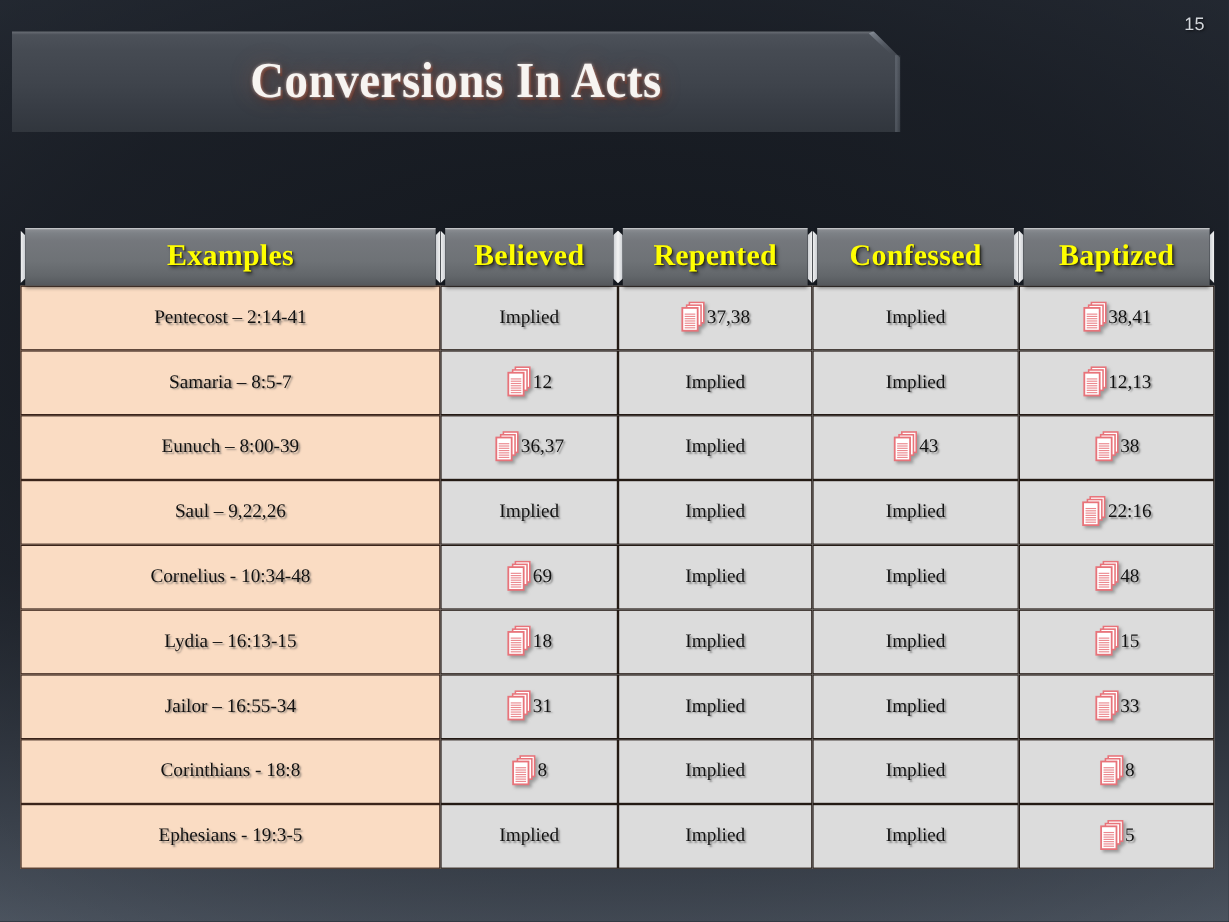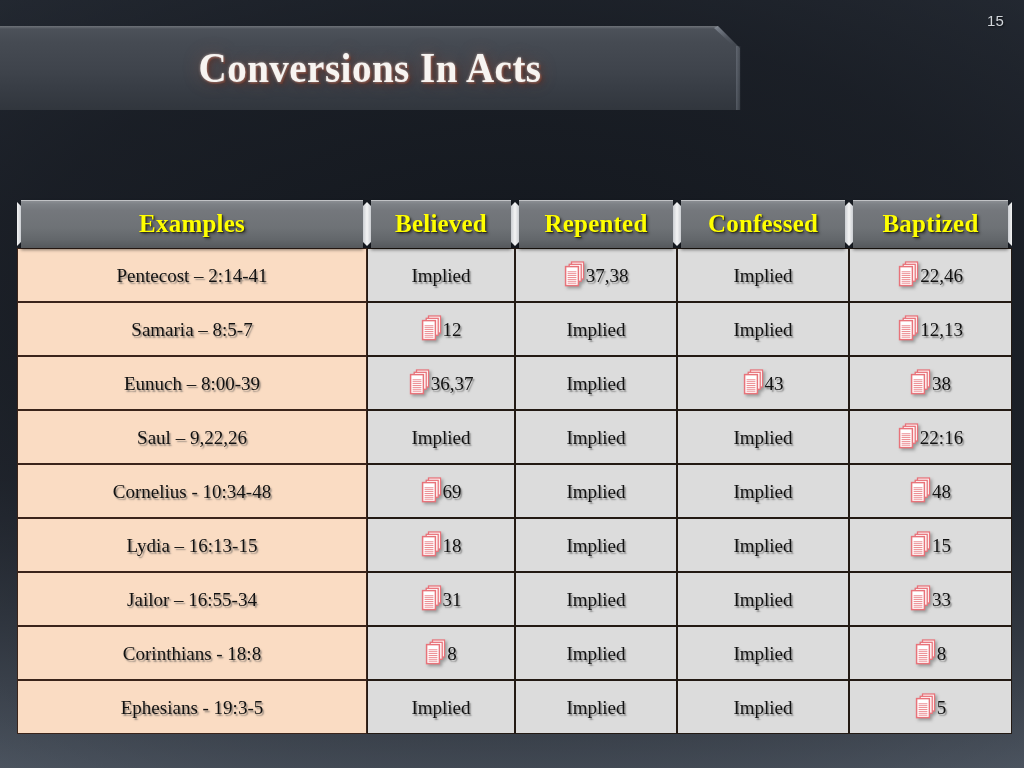--- a/index.html
+++ b/index.html
@@ -29,21 +29,21 @@
     font-family: "Liberation Sans", sans-serif;
     font-size: 15px;
     color: #d2d6db;
     letter-spacing: .2px;
     text-shadow: 1px 1px 2px rgba(0,0,0,.6);
   }
 
   
   #title-banner {
     position: absolute;
-    left: 0; top: 26px;
+    left: 10px; top: 26px;
     width: 762px; height: 61px;
   }
   #title-banner .face {
     position: absolute;
     left: 0; top: 0;
     width: 740px; height: 84px;
     background: linear-gradient(180deg, #4e535b 0%, #464b53 18%, #3f444c 52%, #373c44 78%, #31363d 100%);
     clip-path: polygon(0 0, 718px 0, 740px 22px, 740px 84px, 0 84px);
     box-shadow: 0 2px 6px rgba(0,0,0,.45);
   }
@@ -79,21 +79,21 @@
       2px 2px 0px rgba(120,60,45,.55),
       3px 3px 6px rgba(90,40,30,.65),
       0 0 18px rgba(150,80,60,.45);
     white-space: nowrap;
     user-select: none;
   }
 
   
   #conversions-table {
     position: absolute;
-    left: 17px; top: 198px;
+    left: 17px; top: 188px;
     width: 795px;
   }
   .tbl {
     width: 100%;
     border-collapse: separate;
     border-spacing: 0;
     table-layout: fixed;
   }
 
   
@@ -136,21 +136,21 @@
     letter-spacing: .2px;
   }
 
   
   .tbl td {
     height: 54px;
     padding: 0 6px;
     border: 1px solid #231a14;
     text-align: center;
     vertical-align: middle;
-    font-size: 19px;
+    font-size: 16px;
     color: #111;
     background: #dcdcdc;
     text-shadow: 1.5px 1.5px 1.5px rgba(70,70,70,.55);
     white-space: nowrap;
     overflow: hidden;
   }
   .tbl td.example-cell {
     background: #fadcc3;
     border-color: #3a241a;
   }
@@ -280,21 +280,21 @@
                   <rect x="1.6" y="5.6" width="12.8" height="19" fill="#ffffff" stroke="#e8737a" stroke-width="1.5"></rect>
                   <rect x="3.6" y="10.3" width="8.8" height="0.95" fill="#e8737a" opacity="0.85"></rect>
                   <rect x="3.6" y="12.200000000000001" width="8.8" height="0.95" fill="#e8737a" opacity="0.85"></rect>
                   <rect x="3.6" y="14.100000000000001" width="8.8" height="0.95" fill="#e8737a" opacity="0.85"></rect>
                   <rect x="3.6" y="16" width="8.8" height="0.95" fill="#e8737a" opacity="0.85"></rect>
                   <rect x="3.6" y="17.9" width="8.8" height="0.95" fill="#e8737a" opacity="0.85"></rect>
                   <rect x="3.6" y="19.8" width="8.8" height="0.95" fill="#e8737a" opacity="0.85"></rect>
                   <rect x="3.6" y="21.7" width="8.8" height="0.95" fill="#e8737a" opacity="0.85"></rect>
                 </svg>
               </span>
-              <span class="cell-text">22,46</span>
+              <span class="cell-text">38,41</span>
             </div>
           </td>
         </tr>
         <tr>
           <td class="example-cell">
             <div class="cell-inner">
               <span class="cell-text">Samaria – 8:5-7</span>
             </div>
           </td>
           <td class="data-cell">

